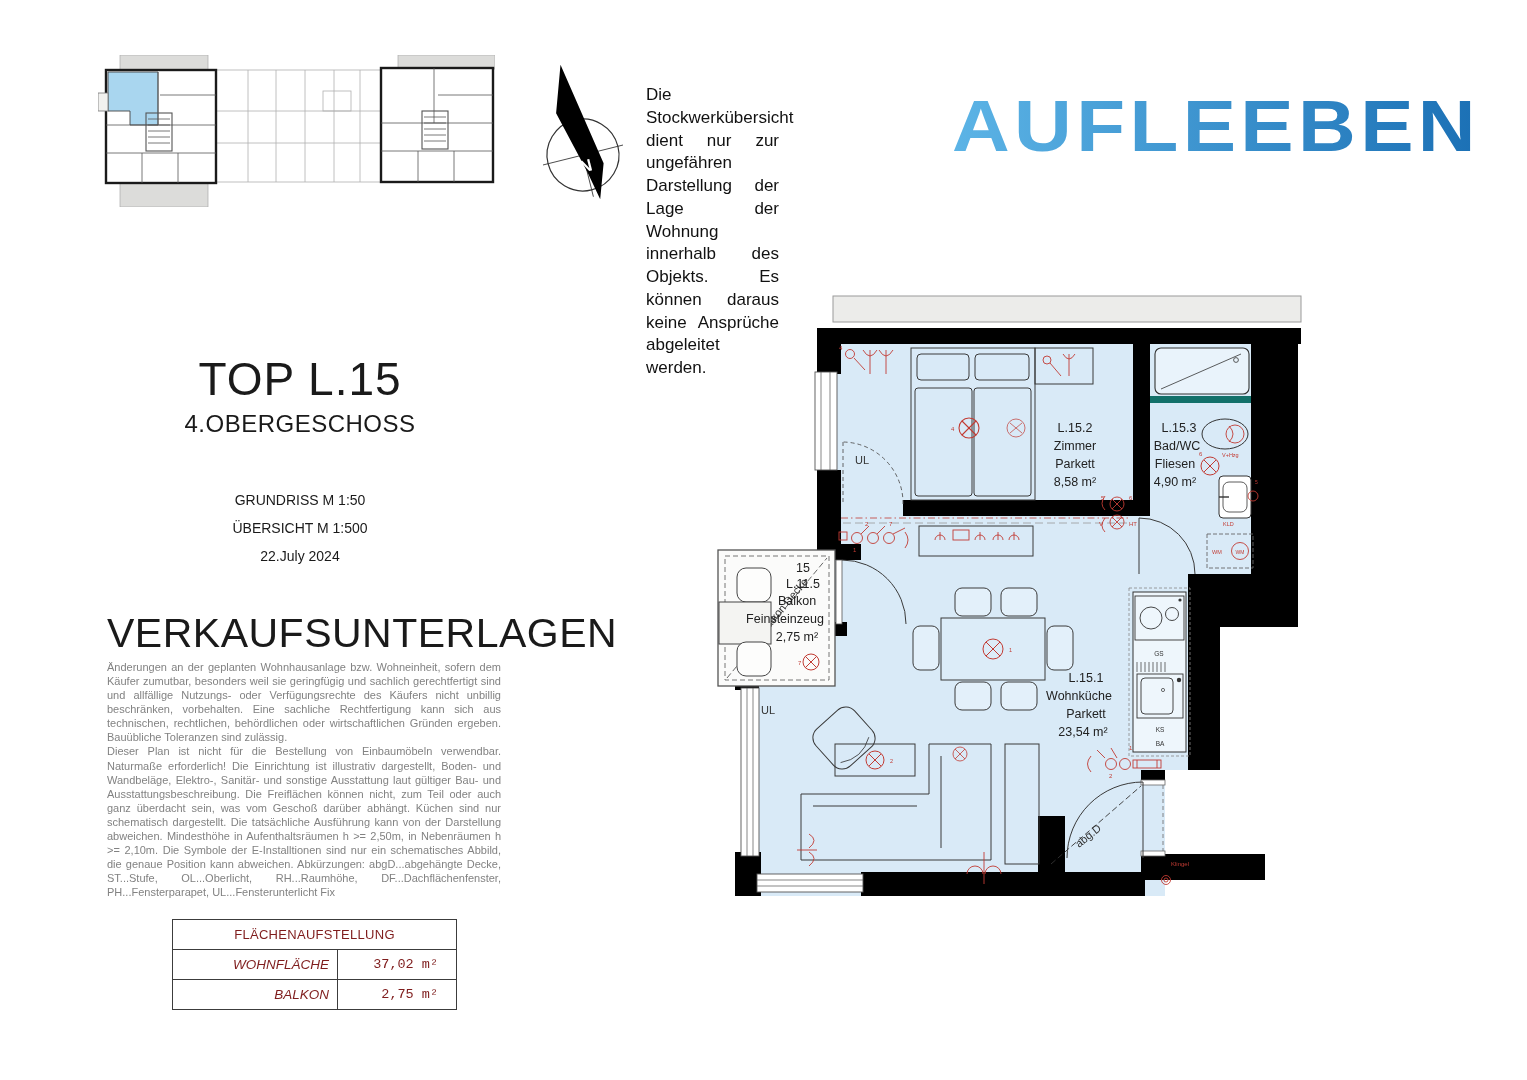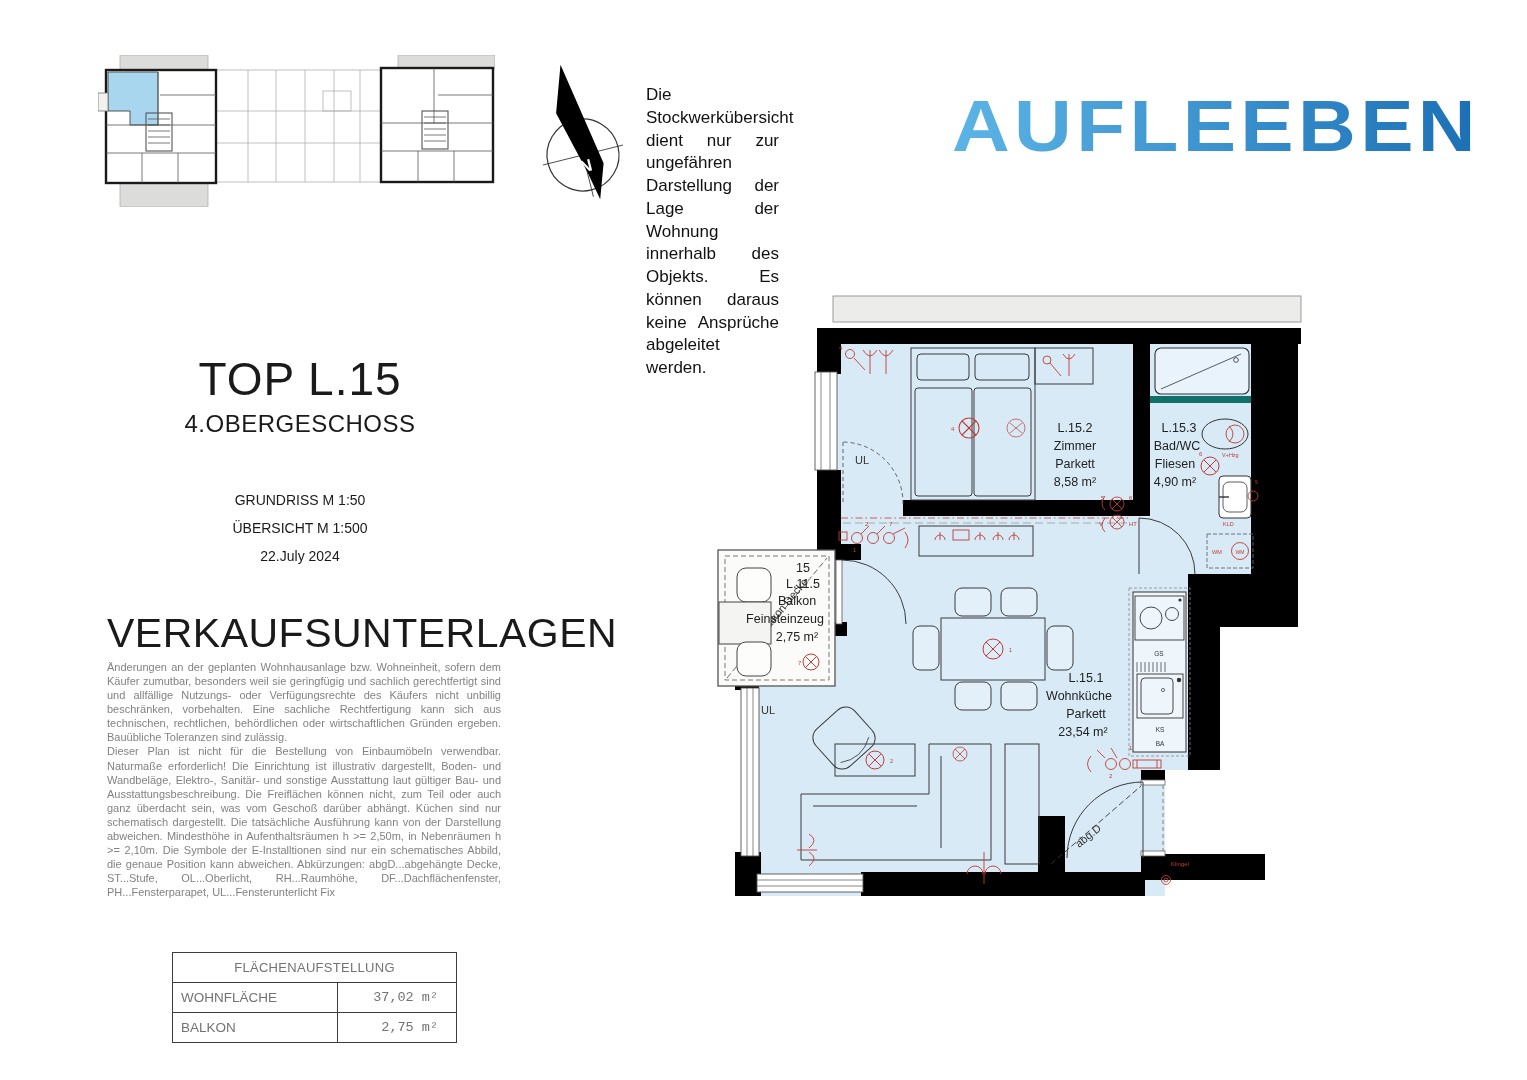--- a/index.html
+++ b/index.html
@@ -15,24 +15,24 @@
   
   #title-block{left:128px;top:352px;width:344px;text-align:center;}
   #main-title{font-size:46px;letter-spacing:1px;font-weight:400;margin:0;}
   #floor-line{font-size:24px;margin-top:4px;letter-spacing:.5px;}
   #scales{margin-top:48px;font-size:14px;line-height:2.0;}
   #doc-type{left:107px;top:610px;font-size:41px;letter-spacing:.5px;white-space:nowrap;}
   #legal{left:107px;top:660px;width:394px;font-size:11px;line-height:1.28;
     text-align:justify;color:#828282;}
   #legal p{margin:0;}
   
-  #area-table{left:172px;top:952px;border-collapse:collapse;font-size:13.5px;color:#737373;}
+  #area-table{left:172px;top:919px;border-collapse:collapse;font-size:13.5px;color:#7f1d1d;}
   #area-table td{border:1.6px solid #3c3c3c;height:29px;padding:0 8px;}
   #area-table .tt{text-align:center;font-size:13px;letter-spacing:.3px;}
-  #area-table .lab{width:148px;text-align:left;}
+  #area-table .lab{width:148px;text-align:right;font-style:italic;}
   #area-table .val{width:92px;text-align:right;padding-right:18px;font-family:Liberation Mono, monospace;}
   
   #plan-svg{left:713px;top:292px;}
   svg text{font-family:"Liberation Sans", sans-serif;}
   .roomtxt{font-size:12.5px;fill:#222;}
   .annot{font-size:11px;fill:#333;}
   .redtx{fill:#C23B33;}
   .thin{stroke:#3a3a3a;stroke-width:1;fill:none;}
 </style>
 </head>

